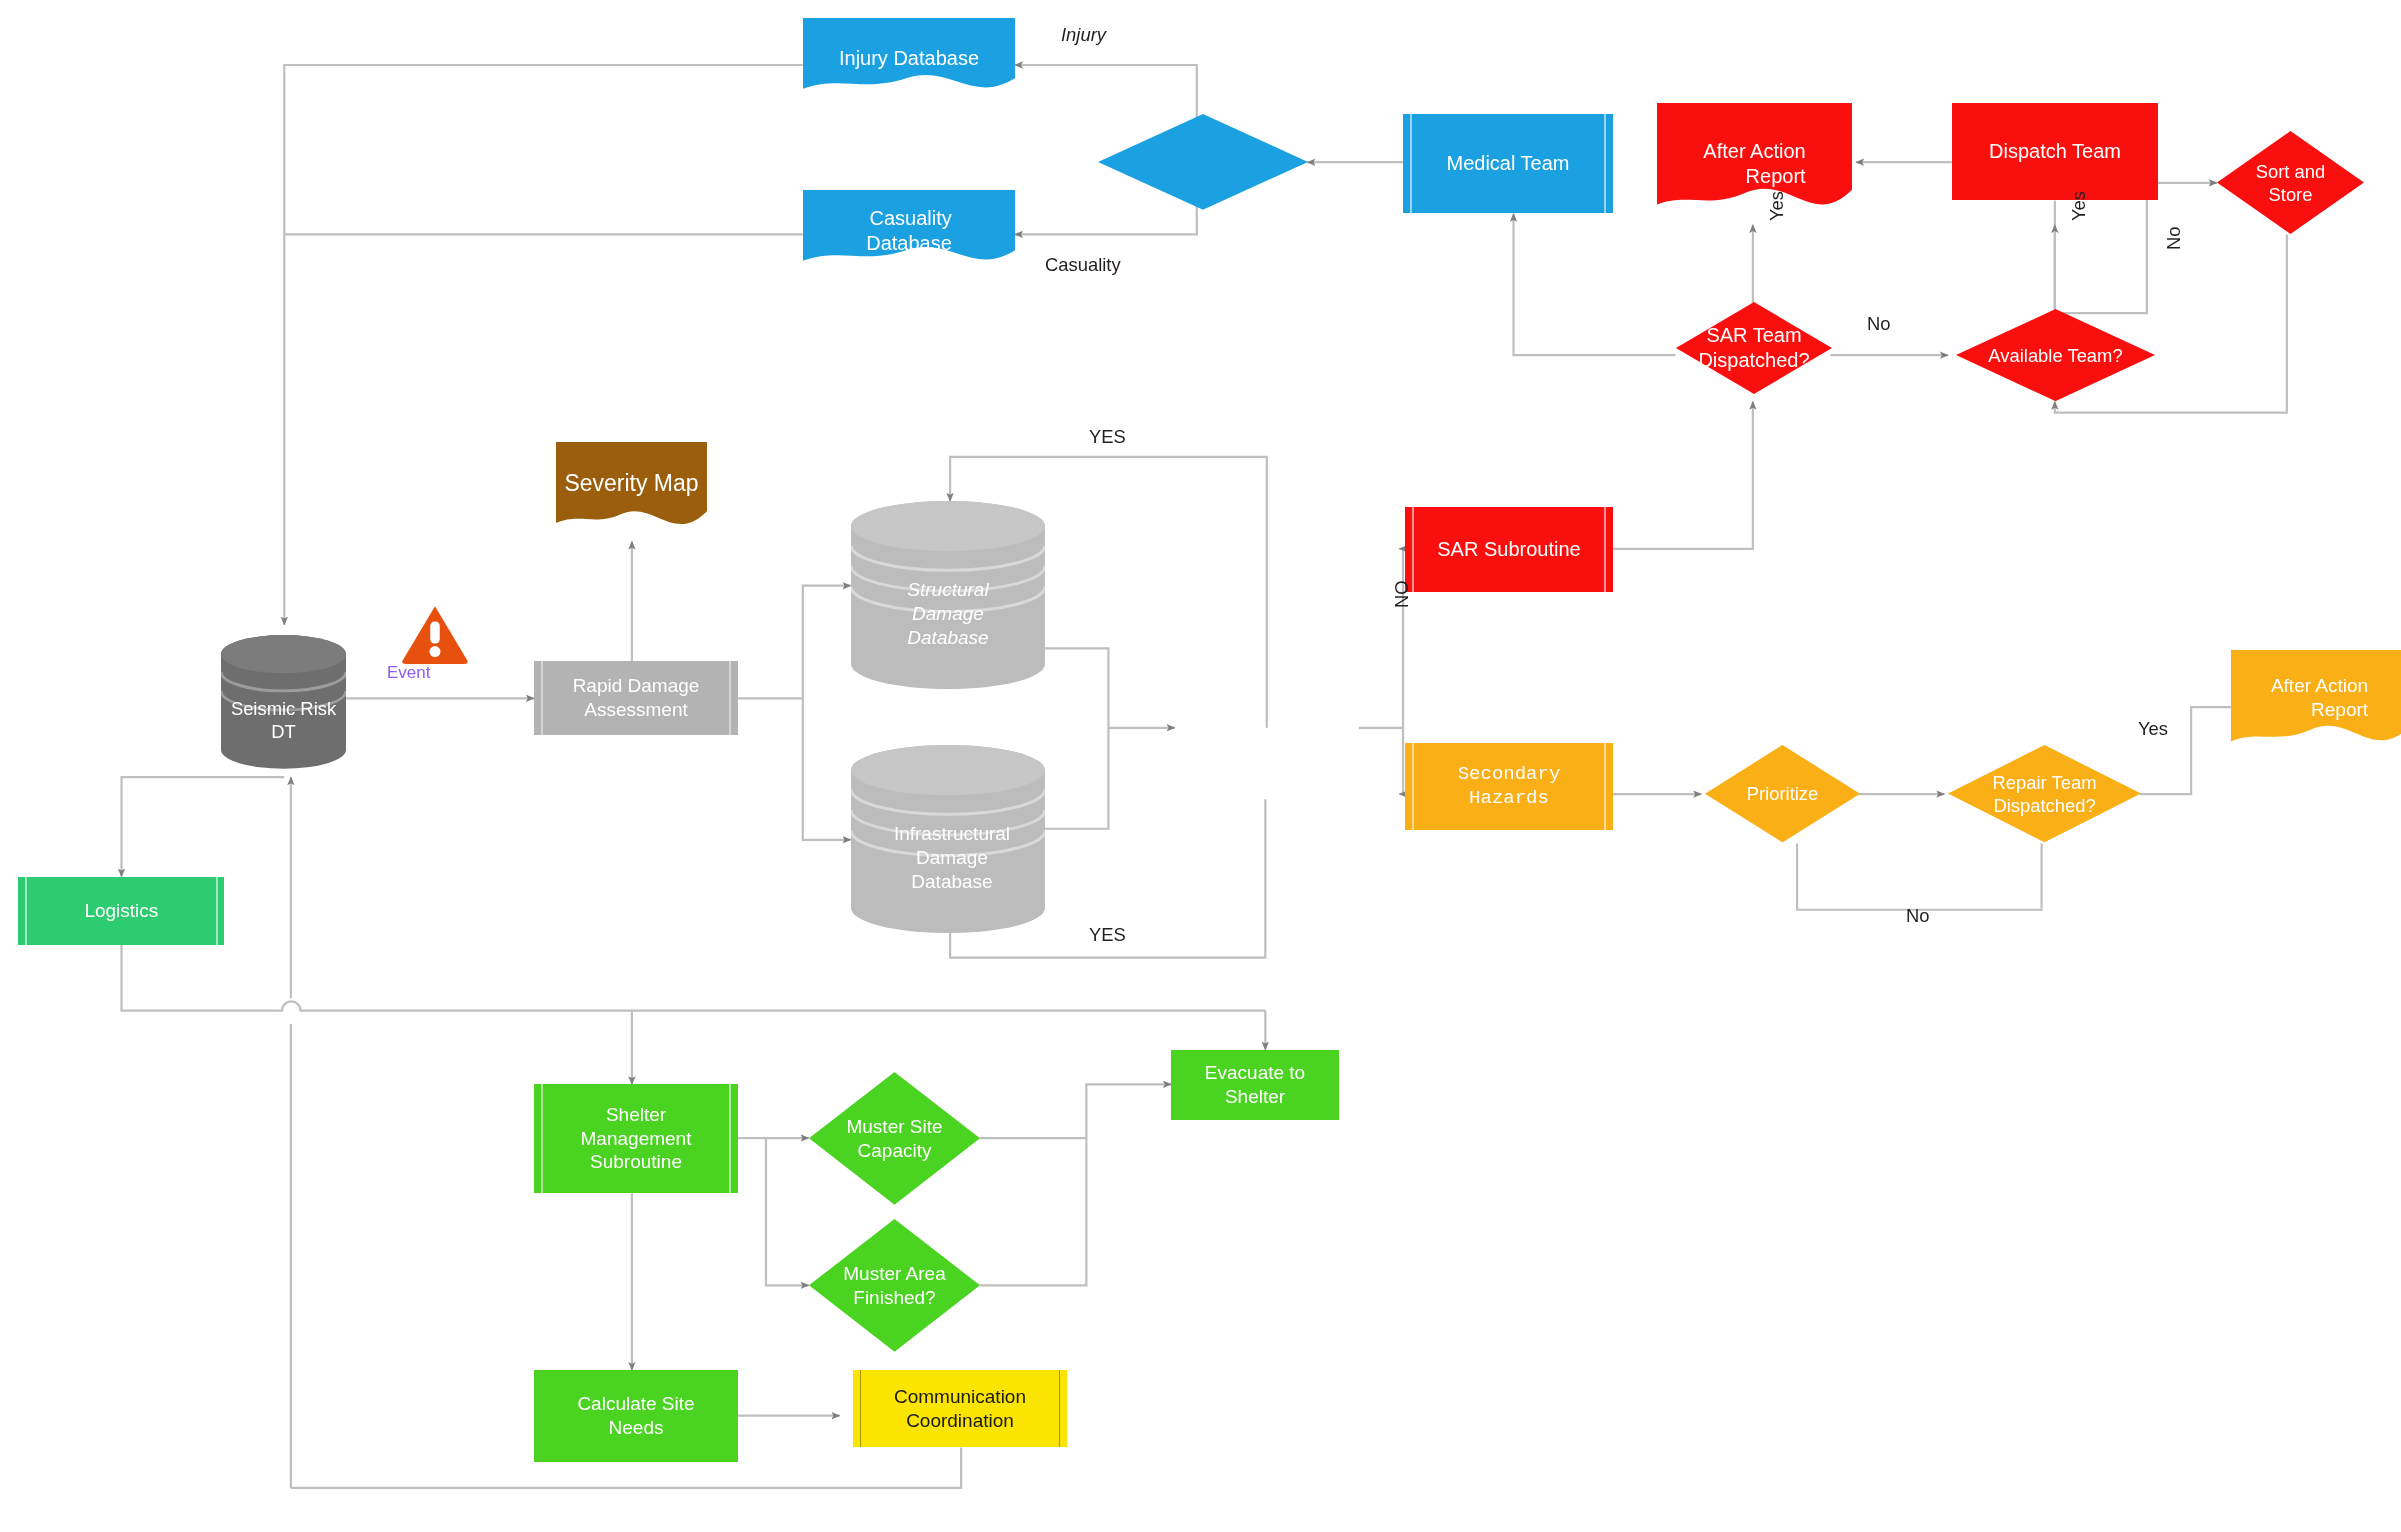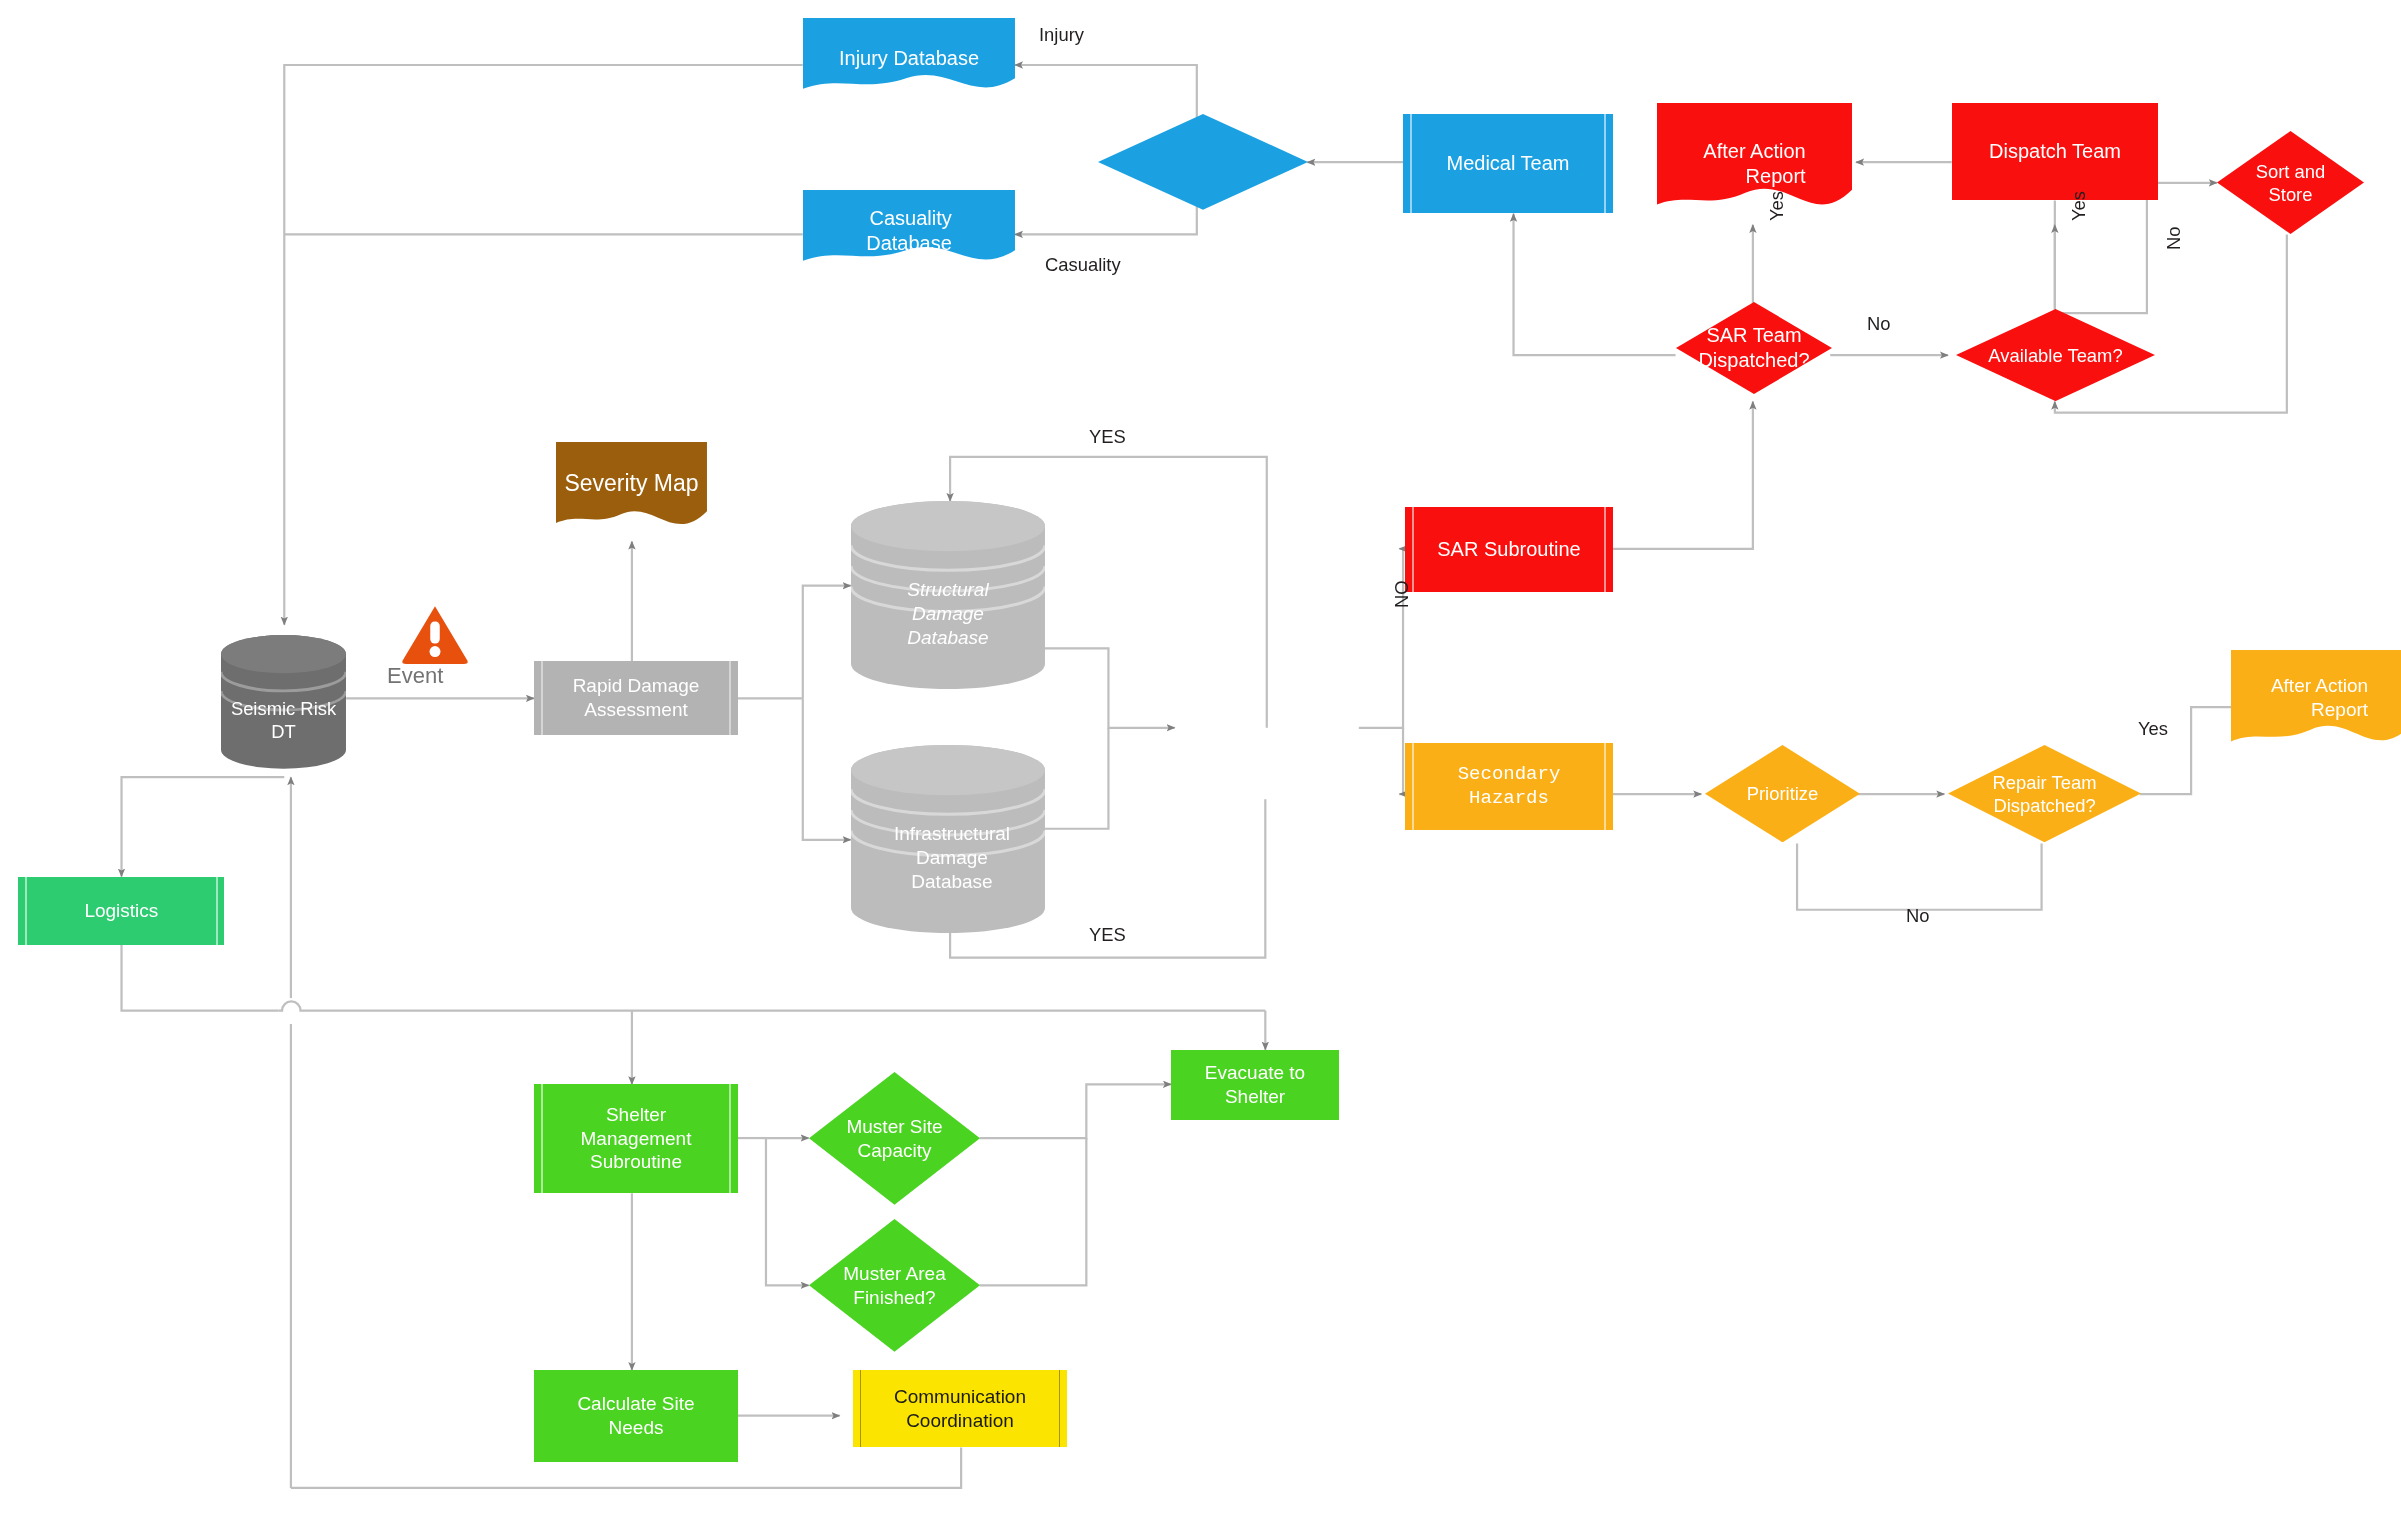--- a/index.html
+++ b/index.html
@@ -36,21 +36,21 @@
 
   .t-white{color:#ffffff;}
   .t-black{color:#1a1a1a;}
 
   
   .elabel{position:absolute;color:#231f20;font-size:18.4px;white-space:nowrap;z-index:6;}
   .elabel.rot{transform:rotate(-90deg);transform-origin:left top;}
 
   
   .warn{position:absolute;z-index:5;}
-  .evt-text{position:absolute;color:#737373;font-size:22px;z-index:5;}
+  .evt-text{position:absolute;color:#8b5cf6;font-size:17px;z-index:5;}
 </style>
 </head>
 <body>
 
 <div id="canvas">
 
   <svg id="wires" viewBox="0 0 3260 2081">
     <defs>
       <marker id="ah" markerWidth="14" markerHeight="14" refX="11" refY="5" orient="auto" markerUnits="userSpaceOnUse">
         <path d="M0,0 L12,5 L0,10 L2.6,5 Z" fill="#7F7F7F"></path>
@@ -329,21 +329,21 @@
 Coordination</span>
   </div>
 
   <svg class="warn" style="left:401px;top:604px;width:68px;height:60px;" viewBox="0 0 92 82">
     <path d="M46,3 L90,77 C92,81 89,82 86,82 L6,82 C3,82 0,81 2,77 Z" fill="#E8500E"></path>
     <rect x="39.5" y="24" width="13" height="30" rx="6" fill="#ffffff"></rect>
     <circle cx="46" cy="65" r="7.5" fill="#ffffff"></circle>
   </svg>
   <div class="evt-text" style="left:387px;top:663px;">Event</div>
 
-  <div class="elabel" style="left:1039px;top:23.6px;">Injury</div>
+  <div class="elabel" style="left:1061px;top:23.6px;font-style:italic;">Injury</div>
   <div class="elabel" style="left:1045px;top:254px;">Casuality</div>
   <div class="elabel rot" style="left:1766px;top:221px;">Yes</div>
   <div class="elabel rot" style="left:2068px;top:221px;">Yes</div>
   <div class="elabel" style="left:1867px;top:313px;">No</div>
   <div class="elabel rot" style="left:2163px;top:250px;">No</div>
   <div class="elabel rot" style="left:1391px;top:608px;">NO</div>
   <div class="elabel" style="left:1089px;top:426px;">YES</div>
   <div class="elabel" style="left:1089px;top:924px;">YES</div>
   <div class="elabel" style="left:2138px;top:718px;">Yes</div>
   <div class="elabel" style="left:1906px;top:905px;">No</div>

